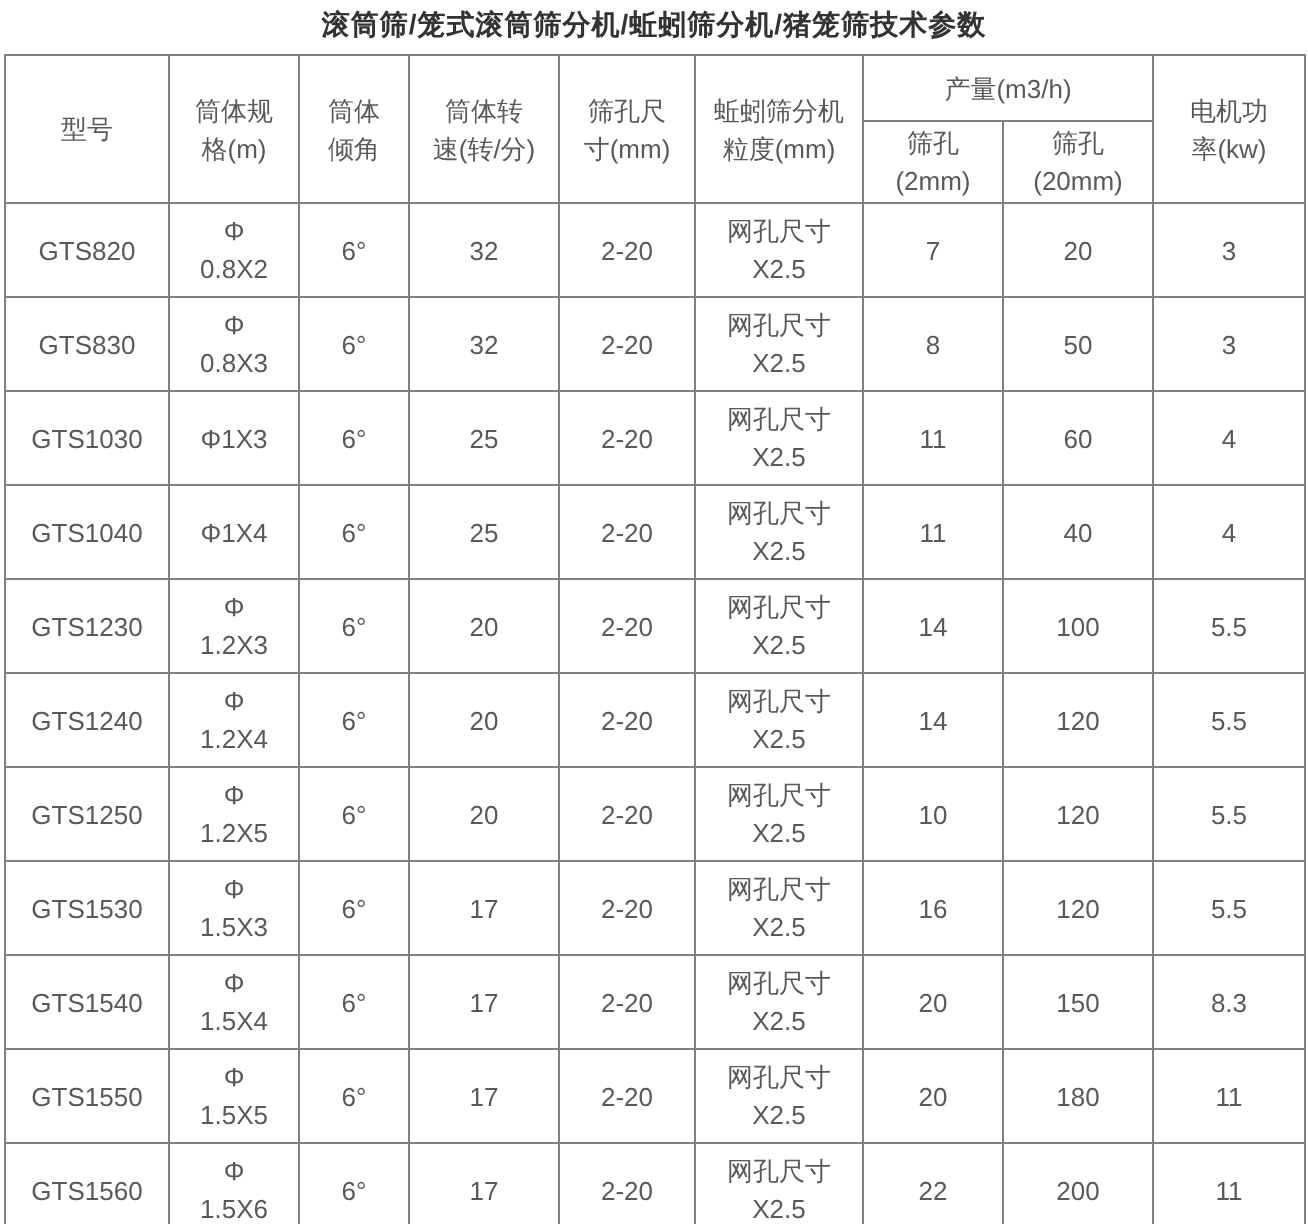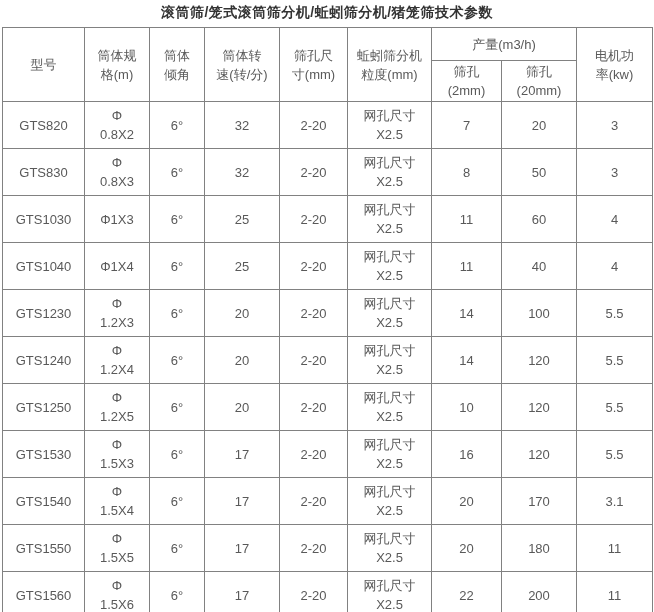--- a/index.html
+++ b/index.html
@@ -196,22 +196,22 @@
         <tr>
           <td>GTS1540</td>
           <td>Φ
 1.5X4</td>
           <td>6°</td>
           <td>17</td>
           <td>2-20</td>
           <td>网孔尺寸
 X2.5</td>
           <td>20</td>
-          <td>170</td>
-          <td>3.1</td>
+          <td>150</td>
+          <td>8.3</td>
         </tr>
         <tr>
           <td>GTS1550</td>
           <td>Φ
 1.5X5</td>
           <td>6°</td>
           <td>17</td>
           <td>2-20</td>
           <td>网孔尺寸
 X2.5</td>

